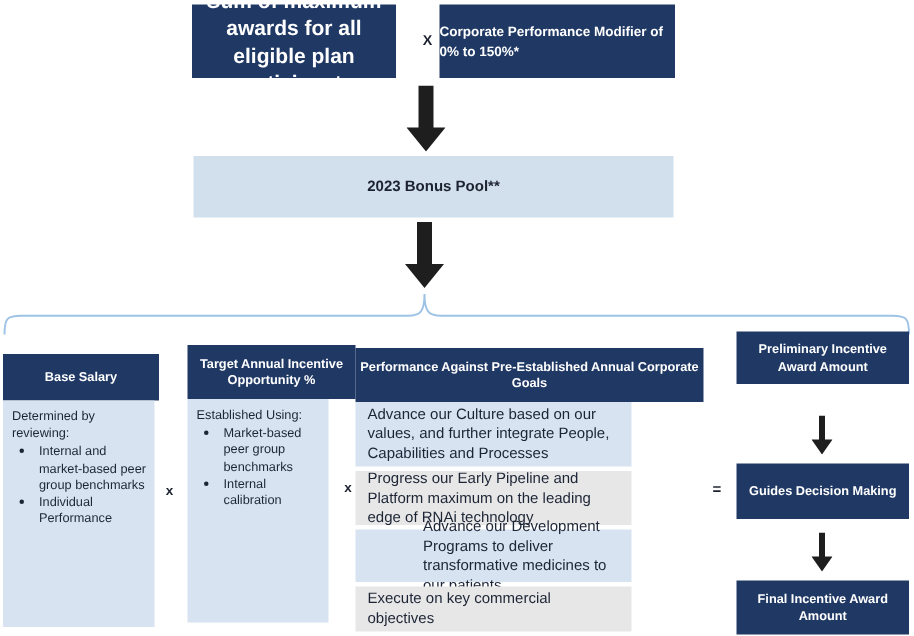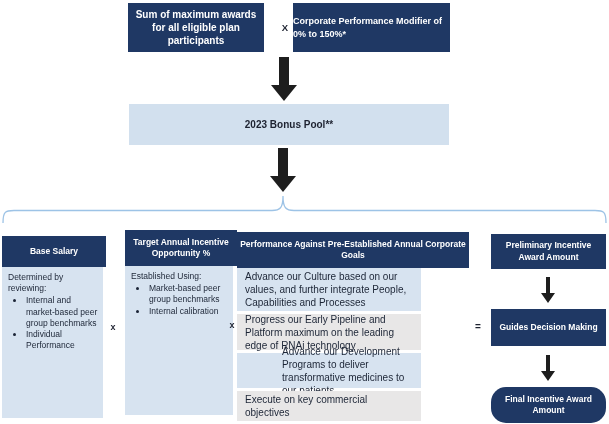--- a/index.html
+++ b/index.html
@@ -29,35 +29,35 @@
   }
   .blue-box {
     background: #d2e0ee;
     display: flex;
     align-items: center;
     justify-content: center;
     text-align: center;
   }
 
   
-  .box-sum      { left: 128px; top: 3px;  width: 136px; height: 49px; font-size: 10px;  line-height: 1.3; padding: 0; }
+  .box-sum      { left: 128px; top: 3px;  width: 136px; height: 49px; font-size: 14px;  line-height: 1.3; padding: 0; }
   .op-top-x     { left: 277px; top: 3px;  width: 16px;  height: 49px; display: flex; align-items: center; justify-content: center; font-weight: bold; font-size: 9.5px; color: #1d2230; }
   .box-modifier { left: 293px; top: 3px;  width: 157px; height: 49px; font-size: 9px;  line-height: 1.35; padding: 0; }
   .box-modifier .inner { text-align: left; }
   .arrow-big-1  { left: 271px; top: 57px;  width: 26px; height: 44px; }
   .box-bonus    { left: 129px; top: 104px; width: 320px; height: 41px; font-weight: bold; font-size: 10px; color: #1d2230; }
   .arrow-big-2  { left: 270px; top: 148px; width: 26px; height: 44px; }
   .brace-wrap   { left: 0; top: 192px; width: 609px; height: 33px; }
 
   
   .col-header { font-size: 8.5px; line-height: 1.25; padding: 2px; }
   .col1-header { left: 2px;   top: 236px; width: 104px; height: 31px; }
   .col1-body   { left: 2px;   top: 267px; width: 101px; height: 151px; background: #d7e3f0; }
   .col2-header { left: 125px; top: 230px; width: 112px; height: 36px; }
-  .col2-body   { left: 125px; top: 266px; width: 108px; height: 149px; background: #d7e3f0; }
+  .col2-body   { left: 125px; top: 266px; width: 94px; height: 149px; background: #d7e3f0; }
   .col-body {
     font-size: 8.5px;
     line-height: 1.32;
     padding: 5px 4px 4px 6px;
     color: #1c2536;
   }
   .col-body ul { margin: 1px 0 0 0; padding-left: 17px; }
   .col-body li { padding-left: 1px; margin: 0; }
 
   .op-small {
@@ -78,23 +78,23 @@
   }
   .goal-blue { background: #d7e3f0; }
   .goal-gray { background: #e8e7e7; }
   .goal-row-0 { top: 268px; height: 43px; }
   .goal-row-1 { top: 314px; height: 36px; }
   .goal-row-2 { top: 353px; height: 35px; padding-left: 45px; }
   .goal-row-3 { top: 391px; height: 30px; }
 
   
   .res-box { left: 491px; width: 115px; font-size: 8.5px; line-height: 1.35; padding: 2px 6px; }
-  .res-0 { top: 234px; height: 35px; }
+  .res-0 { top: 221px; height: 35px; }
   .res-1 { top: 309px; height: 37px; }
-  .res-2 { top: 387px; height: 36px; border-radius: 15px; }
+  .res-2 { top: 387px; height: 36px; }
   .arrow-sm-1 { left: 541px; top: 277px; width: 14px; height: 26px; }
   .arrow-sm-2 { left: 541px; top: 355px; width: 14px; height: 26px; }
 
   svg { display: block; }
 </style>
 </head>
 <body>
 
 <div class="canvas">
 

